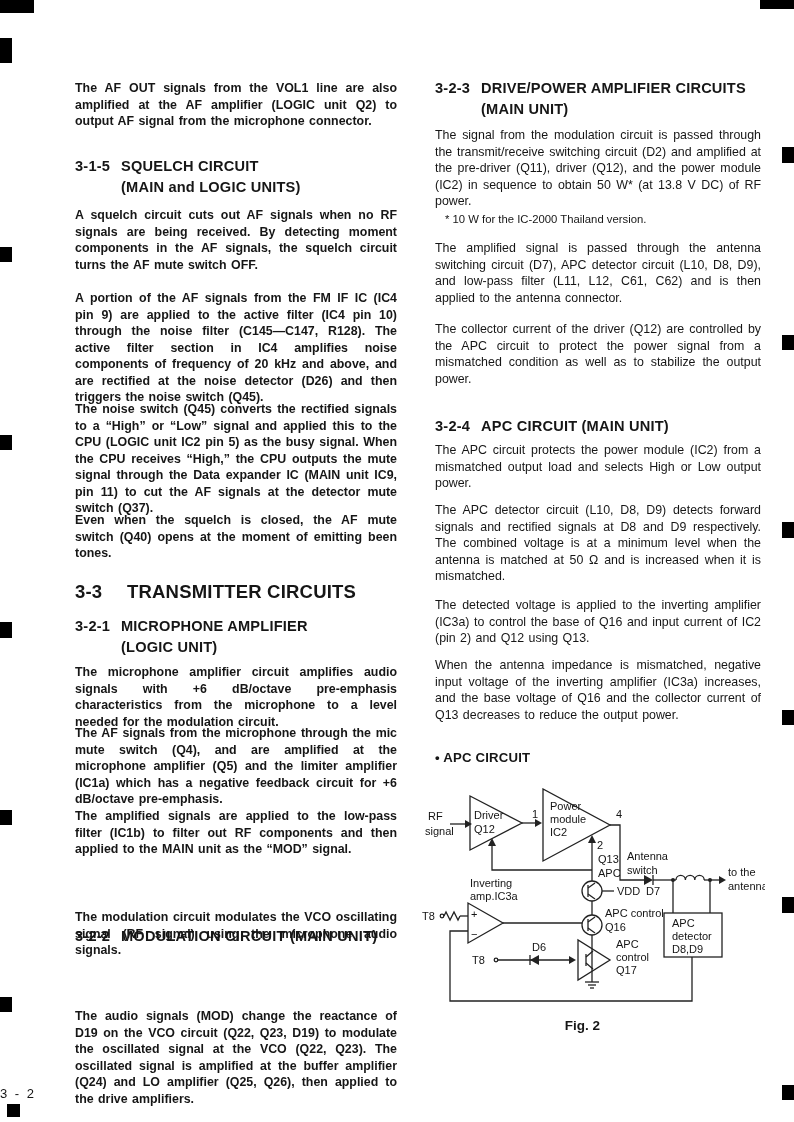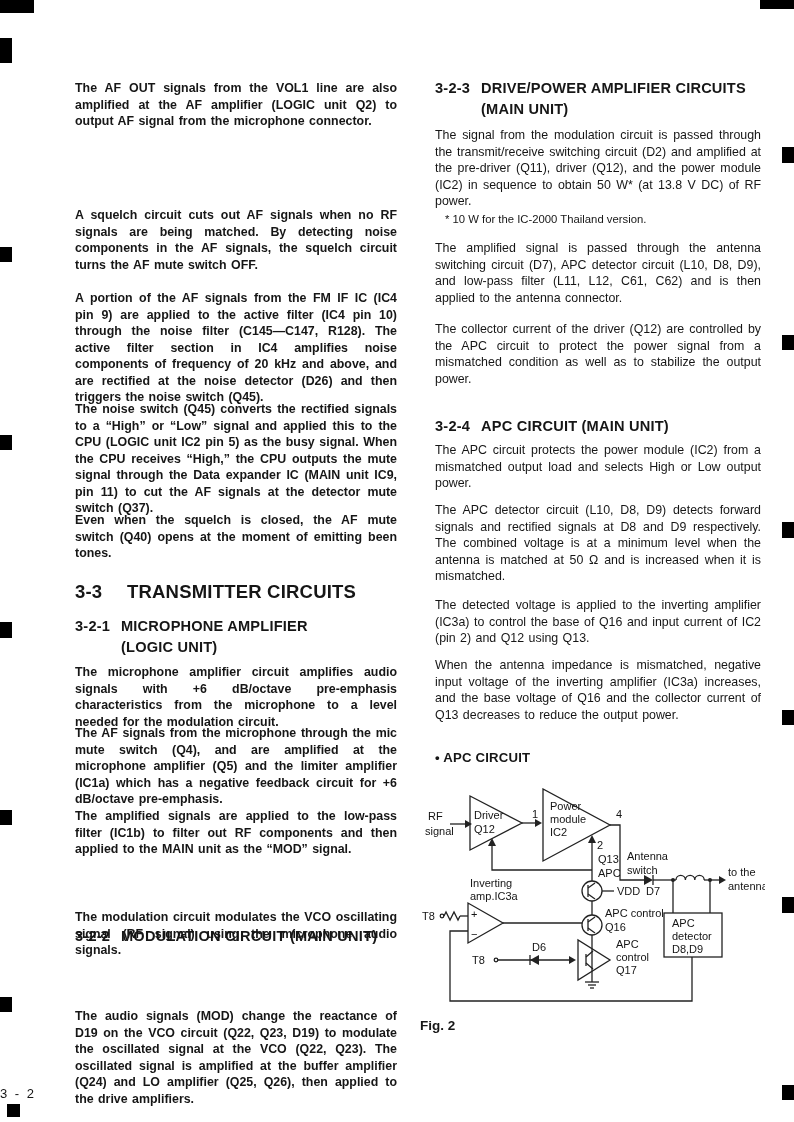--- a/index.html
+++ b/index.html
@@ -9,21 +9,21 @@
   .col-l{left:75px;width:322px;font-weight:bold;}
   .col-r{left:435px;width:326px;}
   .para{font-size:12.4px;line-height:16.5px;text-align:justify;word-spacing:1px;}
   .subhead{display:flex;font-weight:bold;font-size:14.6px;line-height:21px;letter-spacing:.2px;}
   .subhead .hnum{flex:0 0 46px;}
   .hline{display:block;}
   .bighead{display:flex;font-weight:bold;font-size:18.5px;line-height:24px;letter-spacing:.2px;}
   .bighead .hnum{flex:0 0 52px;}
   .footnote{font-size:11.3px;line-height:14px;padding-left:10px;}
   .bullet{font-weight:bold;font-size:13.2px;letter-spacing:.2px;}
-  .figcap{font-weight:bold;font-size:13.5px;text-align:left;}
+  .figcap{font-weight:bold;font-size:13.5px;text-align:center;}
   .pagenum{position:absolute;left:0;top:1086px;width:794px;text-align:left;font-size:13px;letter-spacing:2px;}
   .mark{position:absolute;background:#000;}
   svg text{font-family:"Liberation Sans","DejaVu Sans",sans-serif;font-size:11px;fill:#141414;}
   svg .ln{stroke:#222;stroke-width:1.3;fill:none;}
   svg .fl{fill:#222;stroke:none;}
 </style>
 </head>
 <body>
 
 <div id="page">
@@ -39,22 +39,29 @@
   <div class="mark" style="left:760px;top:0;width:34px;height:9px"></div>
   <div class="mark" style="left:782px;top:147px;width:12px;height:16px"></div>
   <div class="mark" style="left:782px;top:335px;width:12px;height:15px"></div>
   <div class="mark" style="left:782px;top:522px;width:12px;height:16px"></div>
   <div class="mark" style="left:782px;top:710px;width:12px;height:15px"></div>
   <div class="mark" style="left:782px;top:897px;width:12px;height:16px"></div>
   <div class="mark" style="left:782px;top:1085px;width:12px;height:15px"></div>
 
   <div class="blk col-l para" style="top:80px">The AF OUT signals from the VOL1 line are also amplified at the AF amplifier (LOGIC unit Q2) to output AF signal from the microphone connector.</div>
 
-
-  <div class="blk col-l para" style="top:207px">A squelch circuit cuts out AF signals when no RF signals are being matched.  By detecting noise components in the AF signals, the squelch circuit turns the AF mute switch OFF.</div>
+  <div class="blk col-l subhead" style="top:156px">
+    <span class="hnum">3-1-5</span>
+    <span>
+      <span class="hline">SQUELCH CIRCUIT</span>
+      <span class="hline">(MAIN and LOGIC UNITS)</span>
+    </span>
+  </div>
+
+  <div class="blk col-l para" style="top:207px">A squelch circuit cuts out AF signals when no RF signals are being received.  By detecting moment components in the AF signals, the squelch circuit turns the AF mute switch OFF.</div>
   <div class="blk col-l para" style="top:290px">A portion of the AF signals from the FM IF IC (IC4 pin 9) are applied to the active filter (IC4 pin 10) through the noise filter (C145—C147, R128).  The active filter section in IC4 amplifies noise components of frequency of 20 kHz and above, and are rectified at the noise detector (D26) and then triggers the noise switch (Q45).</div>
   <div class="blk col-l para" style="top:401px">The noise switch (Q45) converts the rectified signals to a “High” or “Low” signal and applied this to the CPU (LOGIC unit IC2 pin 5) as the busy signal.  When the CPU receives “High,” the CPU outputs the mute signal through the Data expander IC (MAIN unit IC9, pin 11) to cut the AF signals at the detector mute switch (Q37).</div>
   <div class="blk col-l para" style="top:512px">Even when the squelch is closed, the AF mute switch (Q40) opens at the moment of emitting been tones.</div>
 
   <div class="blk col-l bighead" style="top:580px">
     <span class="hnum">3-3</span>
     <span>TRANSMITTER CIRCUITS</span>
   </div>
 
   <div class="blk col-l subhead" style="top:616px">

